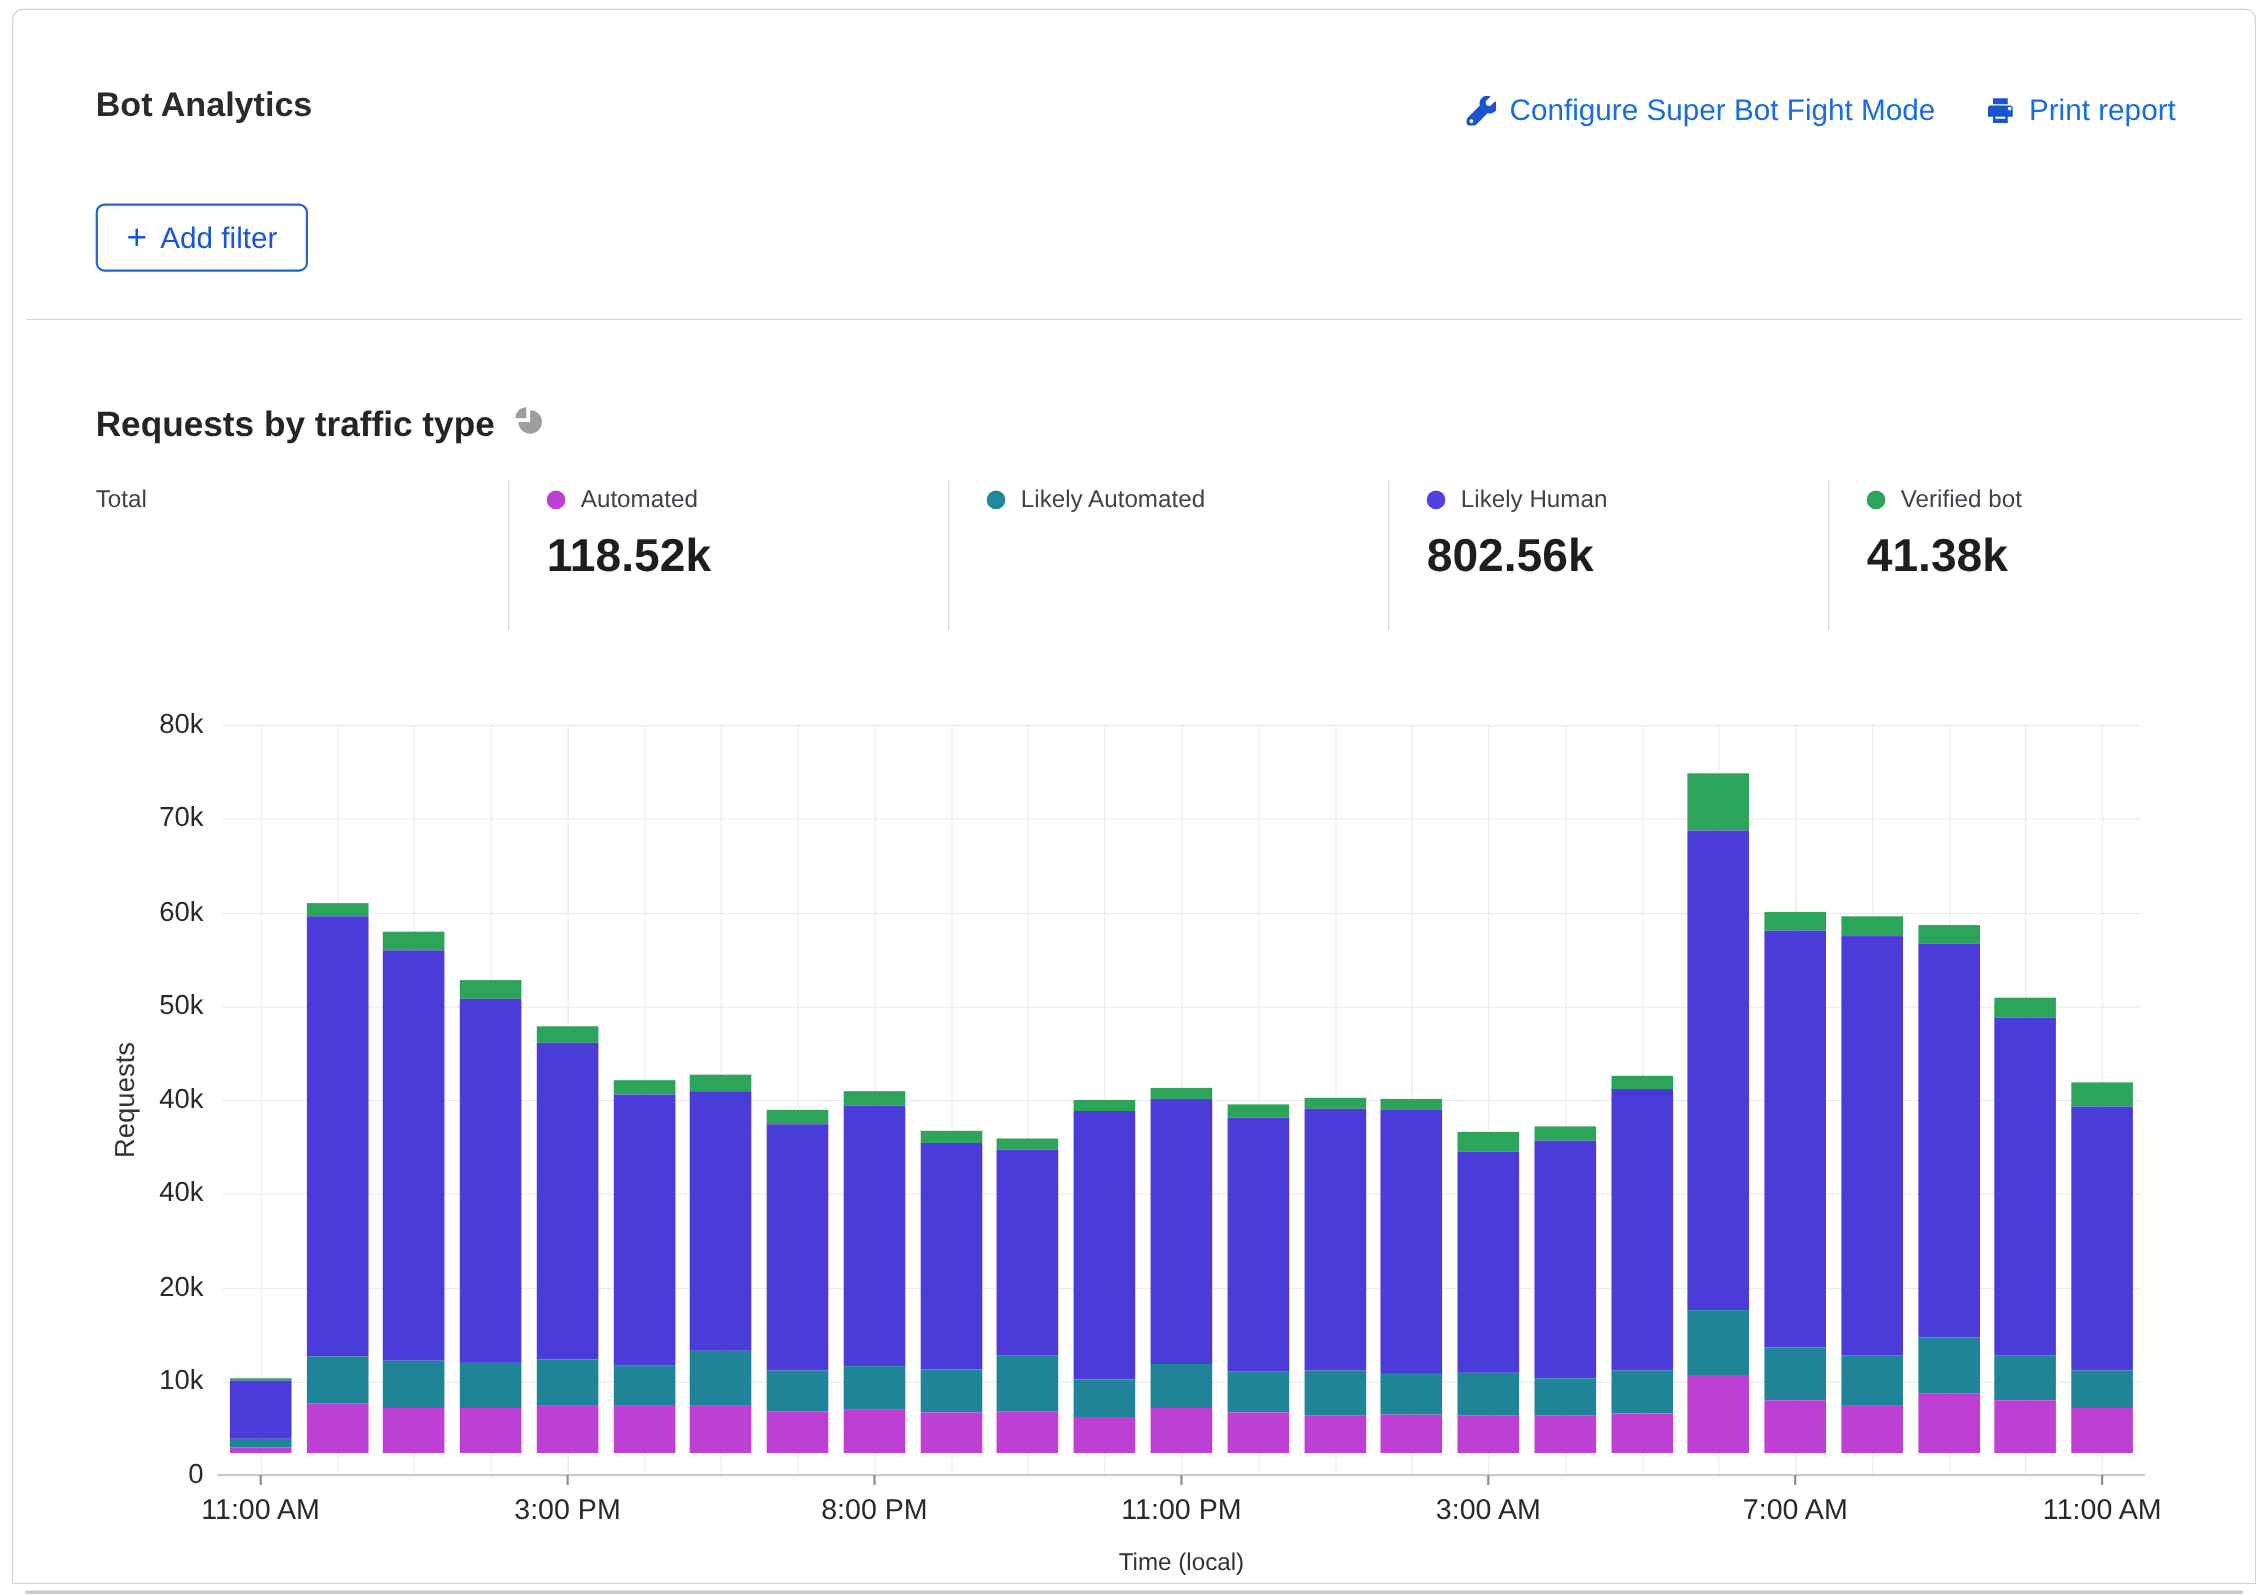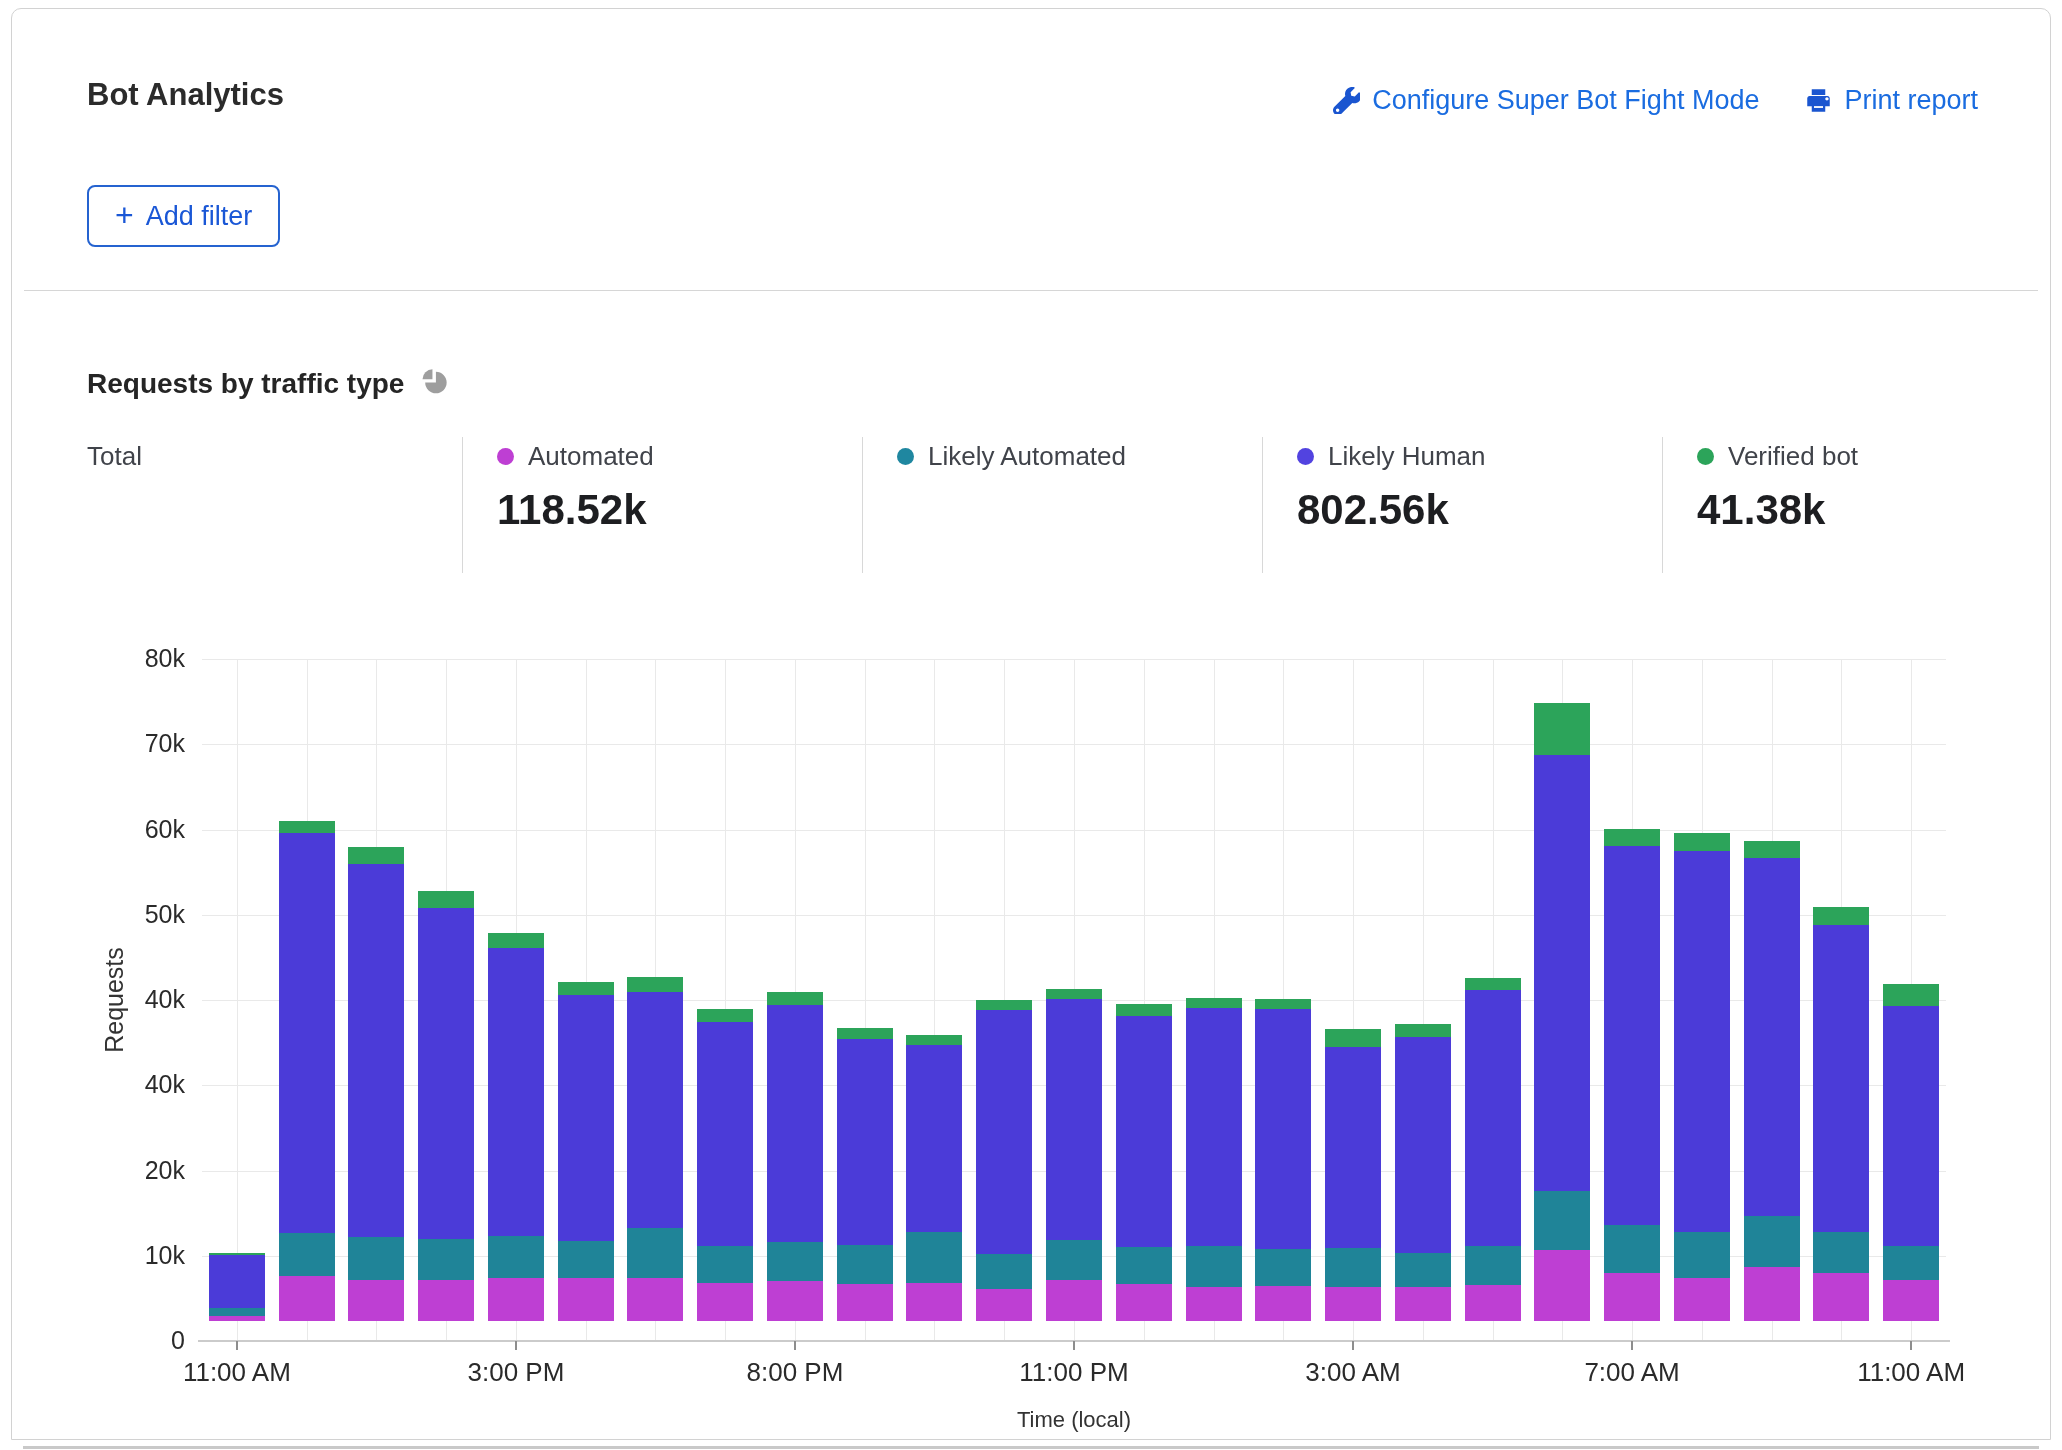--- a/index.html
+++ b/index.html
@@ -16,24 +16,24 @@
         padding:0 26px;background:#fff;border:2px solid #2563d0;border-radius:8px;
         color:#1a57d6;font-size:27px;font-family:inherit;cursor:pointer;}
   .add-filter .plus{font-size:32px;font-weight:400;line-height:1;transform:translateY(-1px);}
   .dropdown{position:absolute;right:72px;top:170px;width:250px;height:64px;border:1px solid #919191;
         border-radius:8px;display:flex;align-items:center;justify-content:space-between;
         padding:0 24px;font-size:27px;color:#2b2b2b;background:#fff;cursor:pointer;}
   .caret{width:0;height:0;border-left:11px solid transparent;border-right:11px solid transparent;
         border-top:14px solid #4a4a4a;}
   .header-divider{position:absolute;left:12px;right:12px;top:281px;height:1px;background:#d6d6d6;}
   .section-row{position:absolute;left:75px;top:358px;display:flex;align-items:center;gap:16px;}
-  .section-title{margin:0;font-size:28px;font-weight:700;color:#252525;}
+  .section-title{margin:0;font-size:32px;font-weight:700;color:#252525;}
   .stats-row{position:absolute;left:0;top:0;}
   .stat{position:absolute;top:432px;width:360px;}
-  .stat-label{display:flex;align-items:center;gap:14px;font-size:26px;color:#40434a;}
+  .stat-label{display:flex;align-items:center;gap:14px;font-size:22px;color:#40434a;}
   .stat-dot{width:17px;height:17px;border-radius:50%;flex:0 0 auto;}
   .stat-value{margin-top:14px;font-size:42px;font-weight:700;color:#1d1e21;}
   .stat-divider{position:absolute;top:428px;width:1px;height:136px;background:#d8d8d8;}
   .bottom-strip{position:absolute;left:11px;right:11px;top:1437px;height:3px;background:#c9c9c9;}
   #chart-layer{position:absolute;left:0;top:0;right:0;bottom:0;pointer-events:none;}
   #chart-layer .bar-seg{pointer-events:auto;}
   .gridline-h{position:absolute;height:1px;background:#e9e9e9;}
   .gridline-v{position:absolute;width:1px;background:#e9e9e9;}
   .axis-line{position:absolute;height:2px;background:#cbcbcb;}
   .axis-tick{position:absolute;width:2px;height:9px;background:#8d8d8d;}

